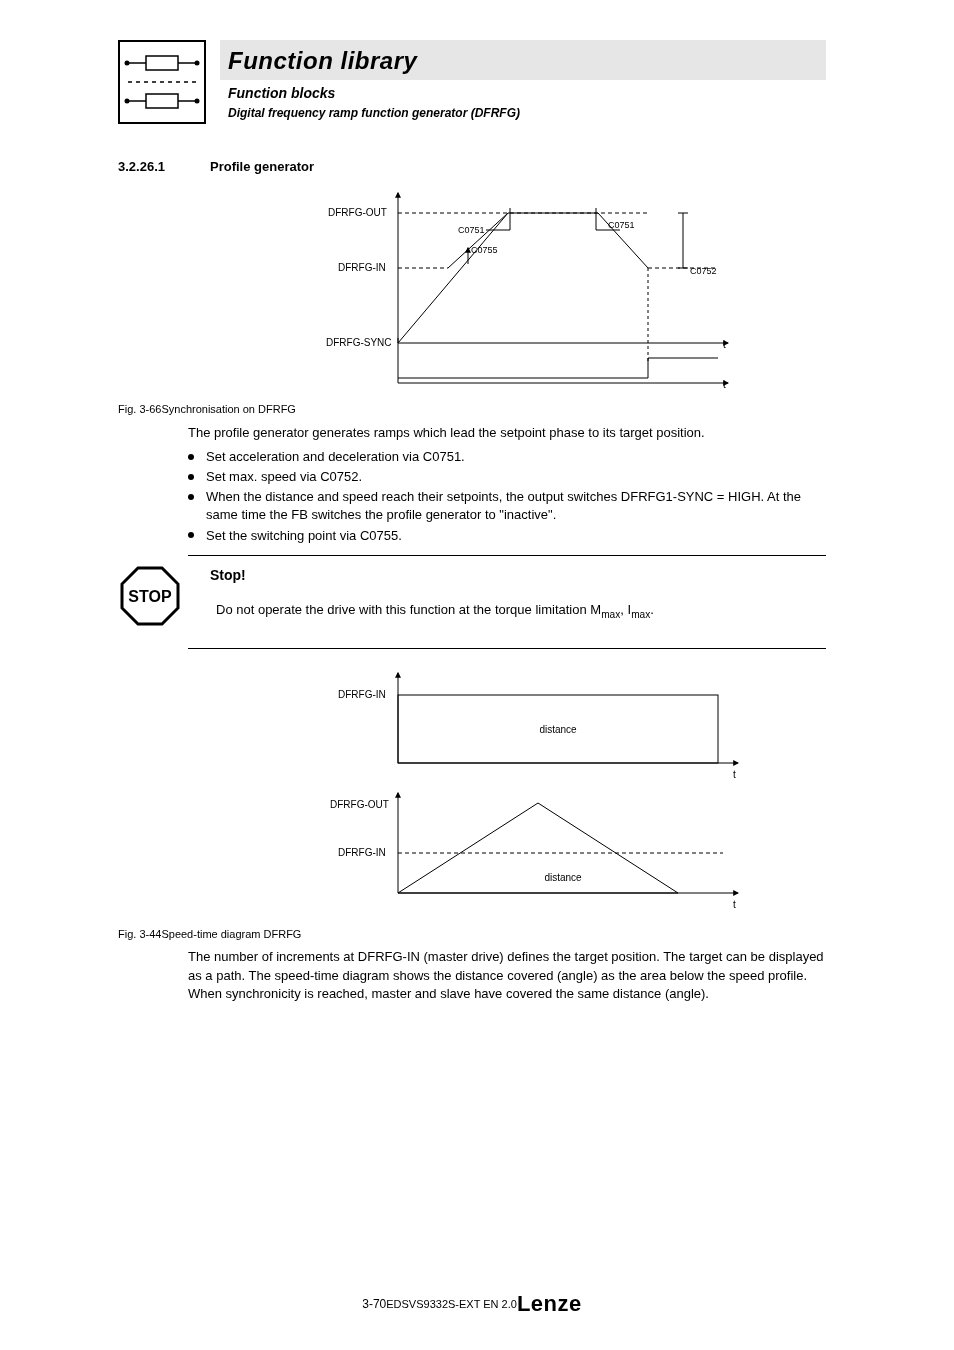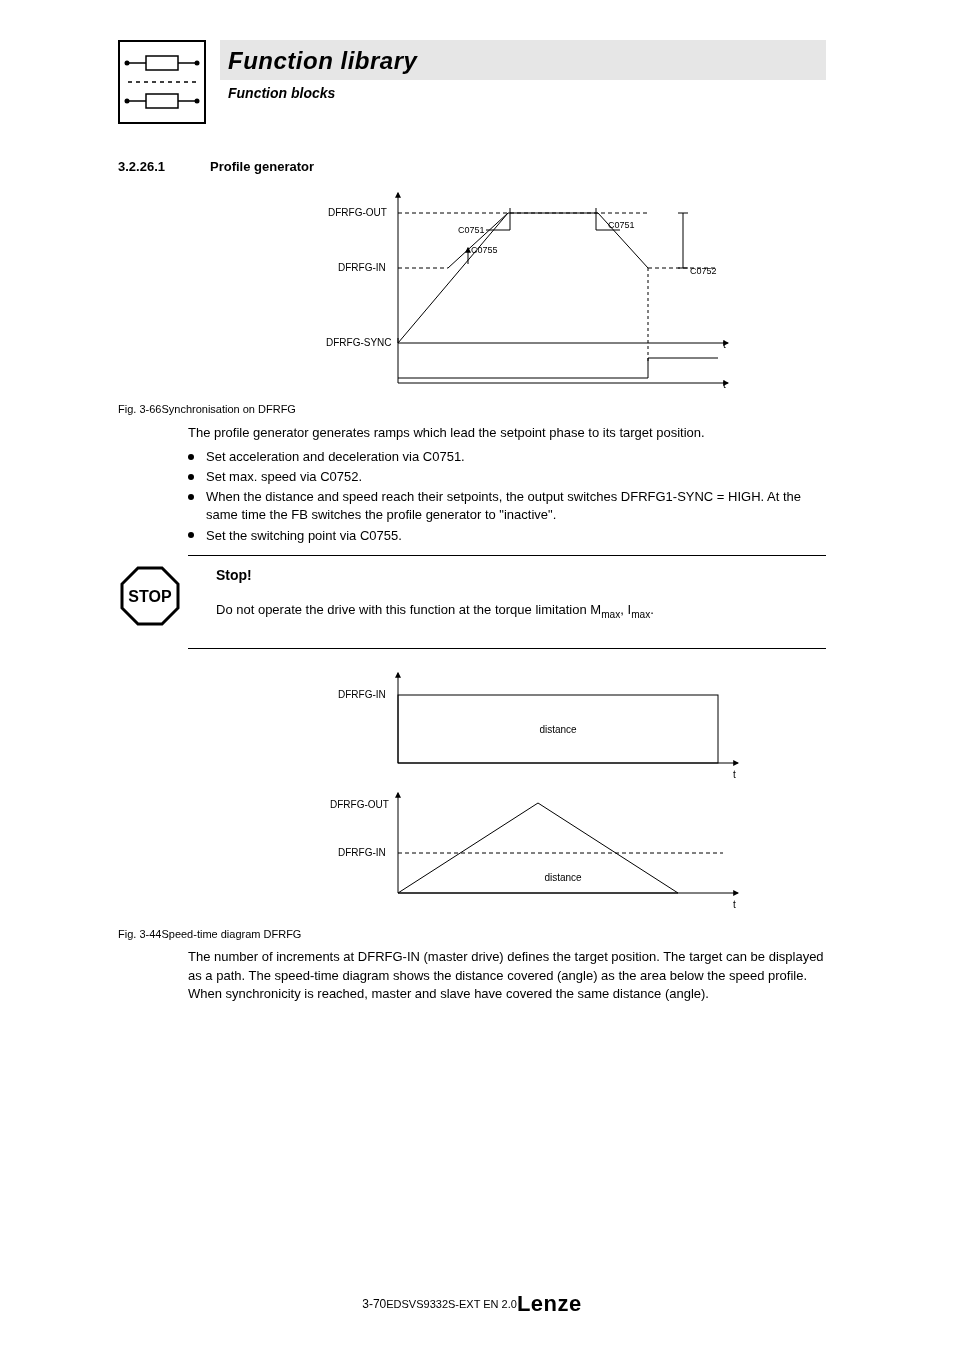--- a/index.html
+++ b/index.html
@@ -17,21 +17,21 @@
   .fig{display:block;margin:8px auto 4px auto}
   .fig-cap{display:flex;font-size:11px;margin:4px 0 6px 0}
   .body-text{margin:4px 0 6px 70px}
   ul.bl{margin:4px 0 6px 70px;padding:0;list-style:none}
   ul.bl>li{position:relative;padding-left:18px;margin:2px 0}
   ul.bl>li::before{content:"";position:absolute;left:0;top:.45em;width:6px;height:6px;background:#000;border-radius:50%}
   .rule{border:0;border-top:1px solid #000;margin:10px 0 8px 70px}
   .stop-row{display:flex;align-items:flex-start;gap:18px;margin-top:10px}
   .stop-icon{flex:0 0 auto;margin-top:-2px}
   .stop-body{flex:1 1 auto}
-  .stop-body h3{margin:0 0 4px 16px;font-size:14px;font-weight:bold}
+  .stop-body h3{margin:0 0 4px 10px;font-size:14px;font-weight:bold}
   .sub{font-size:.78em;vertical-align:sub}
   .footer{position:absolute;bottom:30px;left:50px;right:60px;display:flex;align-items:center;justify-content:center;font-size:12px}
   .brand{font-family:Arial,sans-serif;font-weight:900;font-size:22px;letter-spacing:.5px}
 </style>
 </head>
 <body>
 
 <div class="page">
 
   <div class="header-row">
@@ -47,20 +47,21 @@
       <line x1="10" y1="61" x2="28" y2="61" stroke="#000" stroke-width="1.5"></line>
       <circle cx="9" cy="61" r="2.5" fill="#000"></circle>
       <line x1="60" y1="61" x2="78" y2="61" stroke="#000" stroke-width="1.5"></line>
       <circle cx="79" cy="61" r="2.5" fill="#000"></circle>
     </svg>
     <div class="header-text">
       <div class="title-bar">
           <h1>Function library</h1>
         </div>
       <p class="subtitle">Function blocks</p>
+      <p class="subsub">Digital frequency ramp function generator (DFRFG)</p>
     </div>
   </div>
 
   <div class="sec-row">
     <span class="secnum">3.2.26.1</span>
     <span class="sectitle">Profile generator</span>
   </div>
 
   <svg class="fig" width="520" height="210" viewBox="0 0 520 210" style="margin-left:190px">
     <defs>

